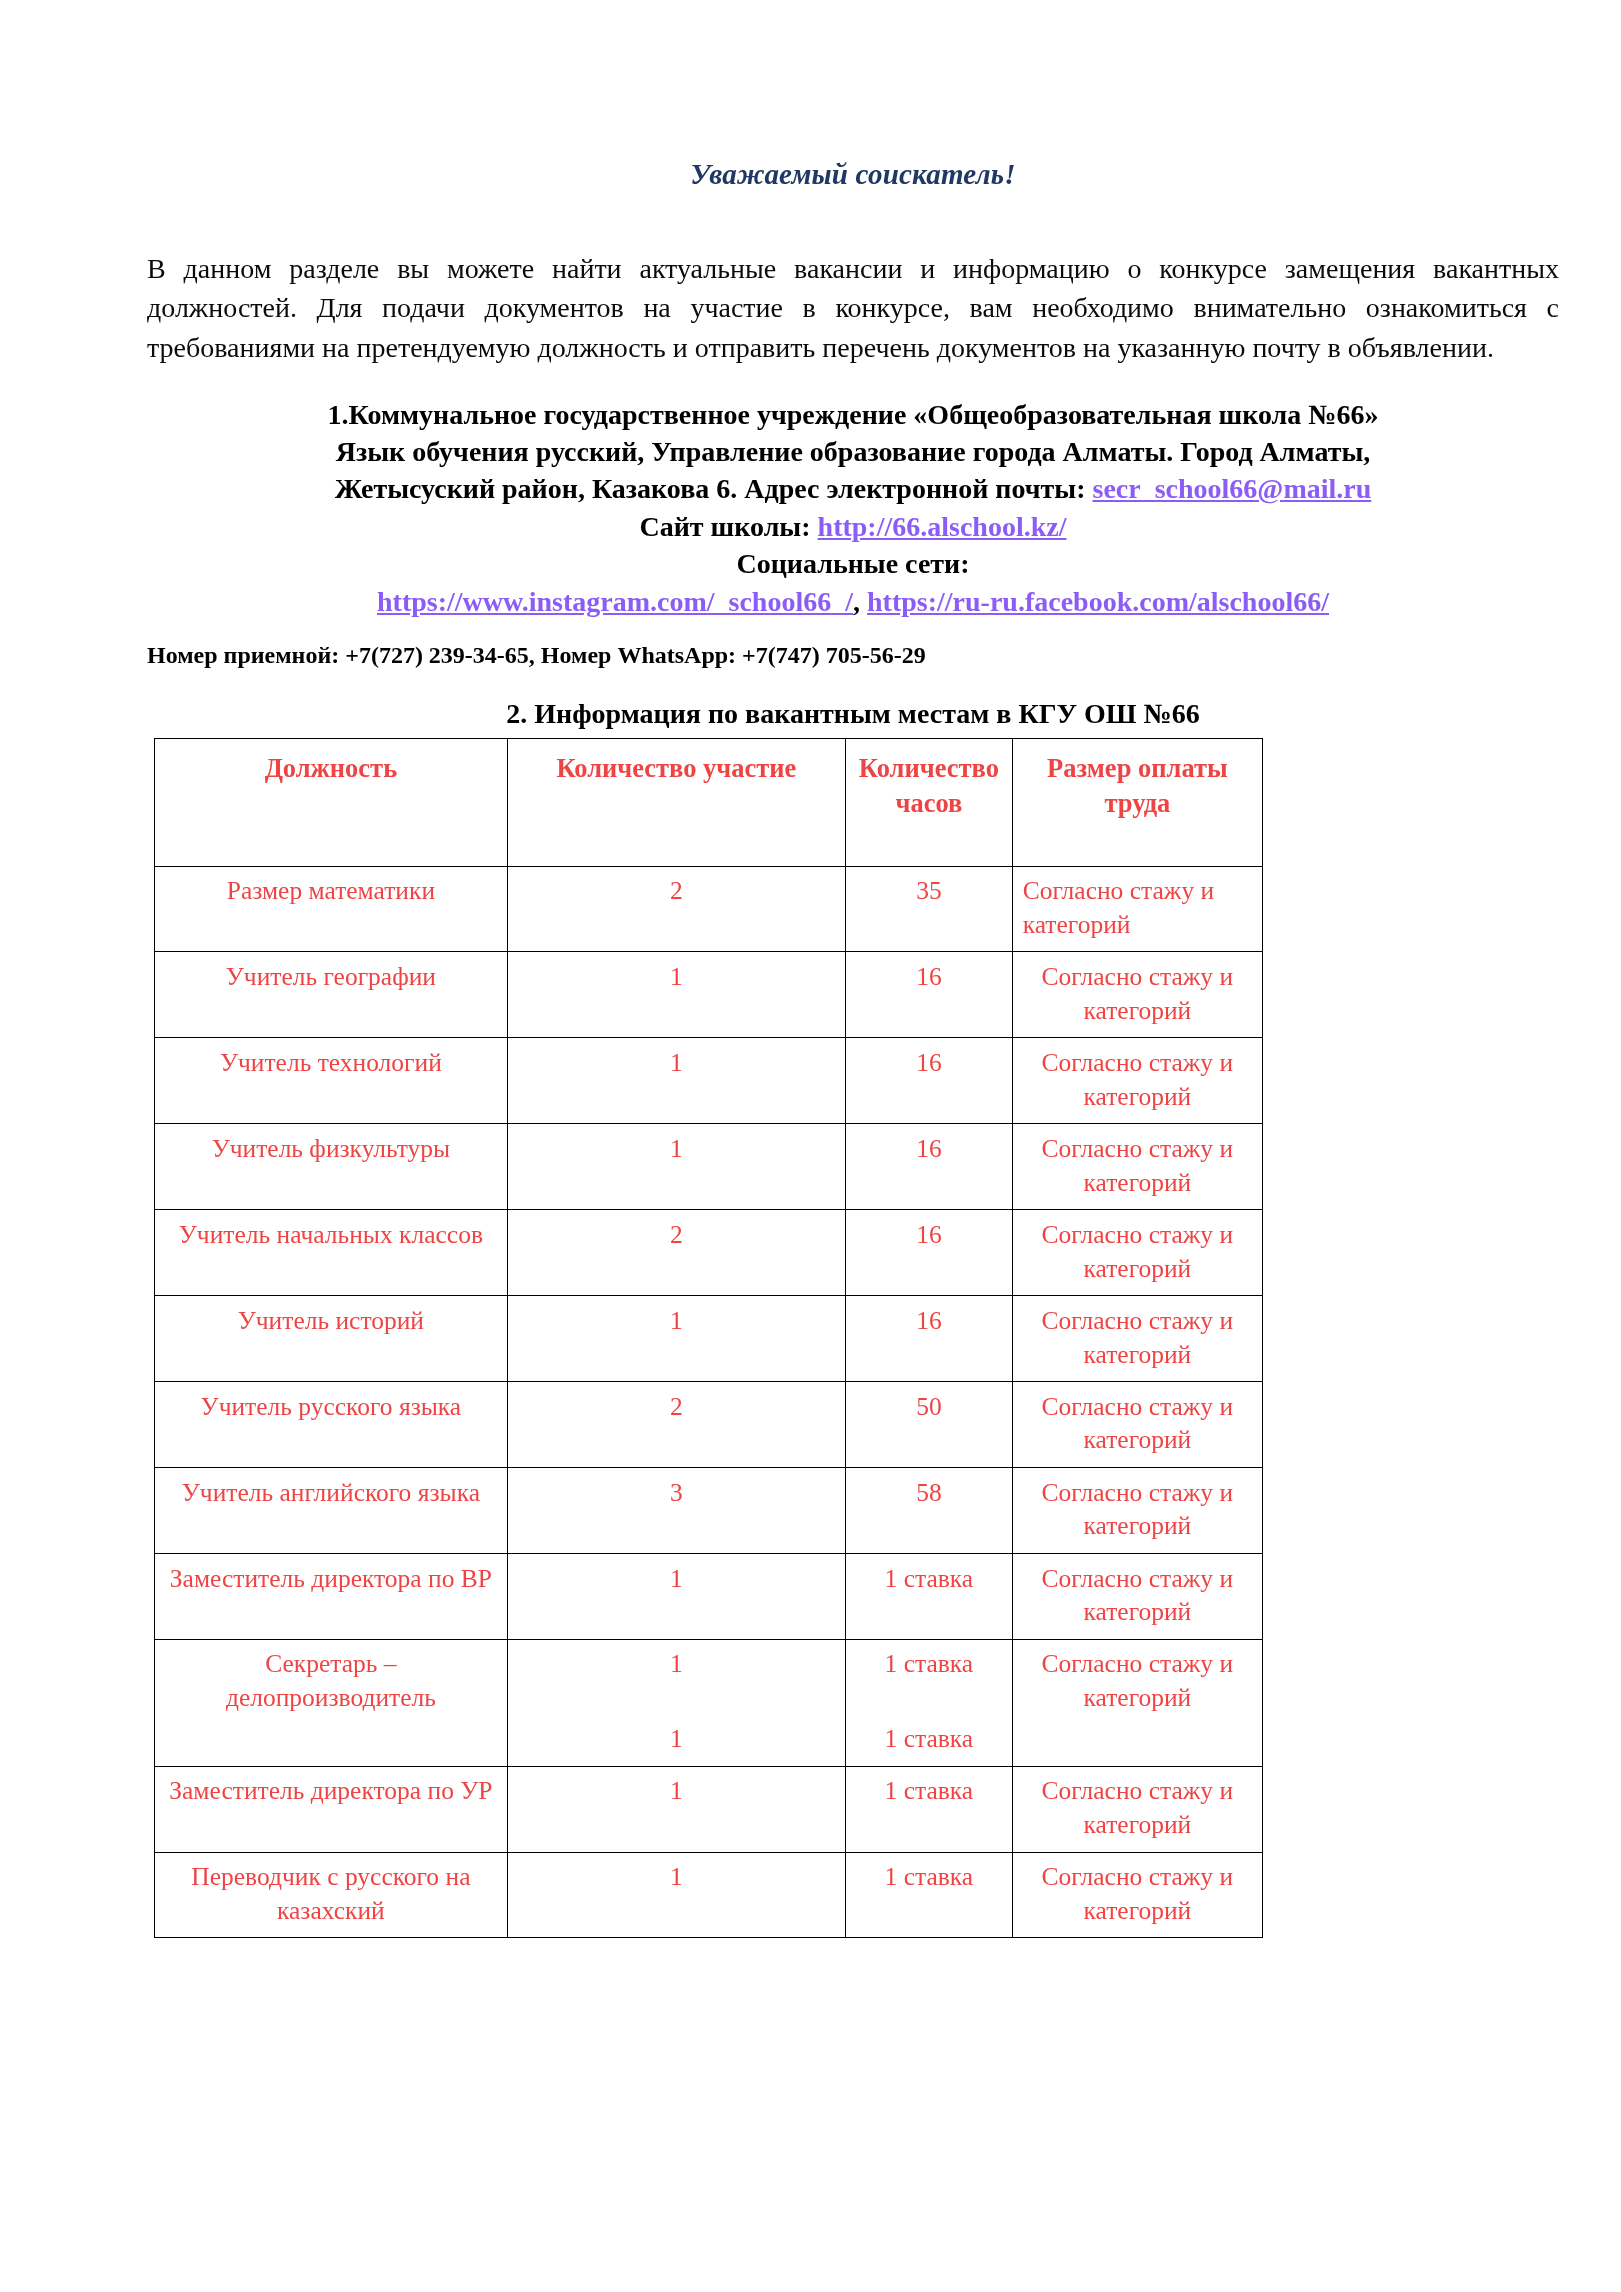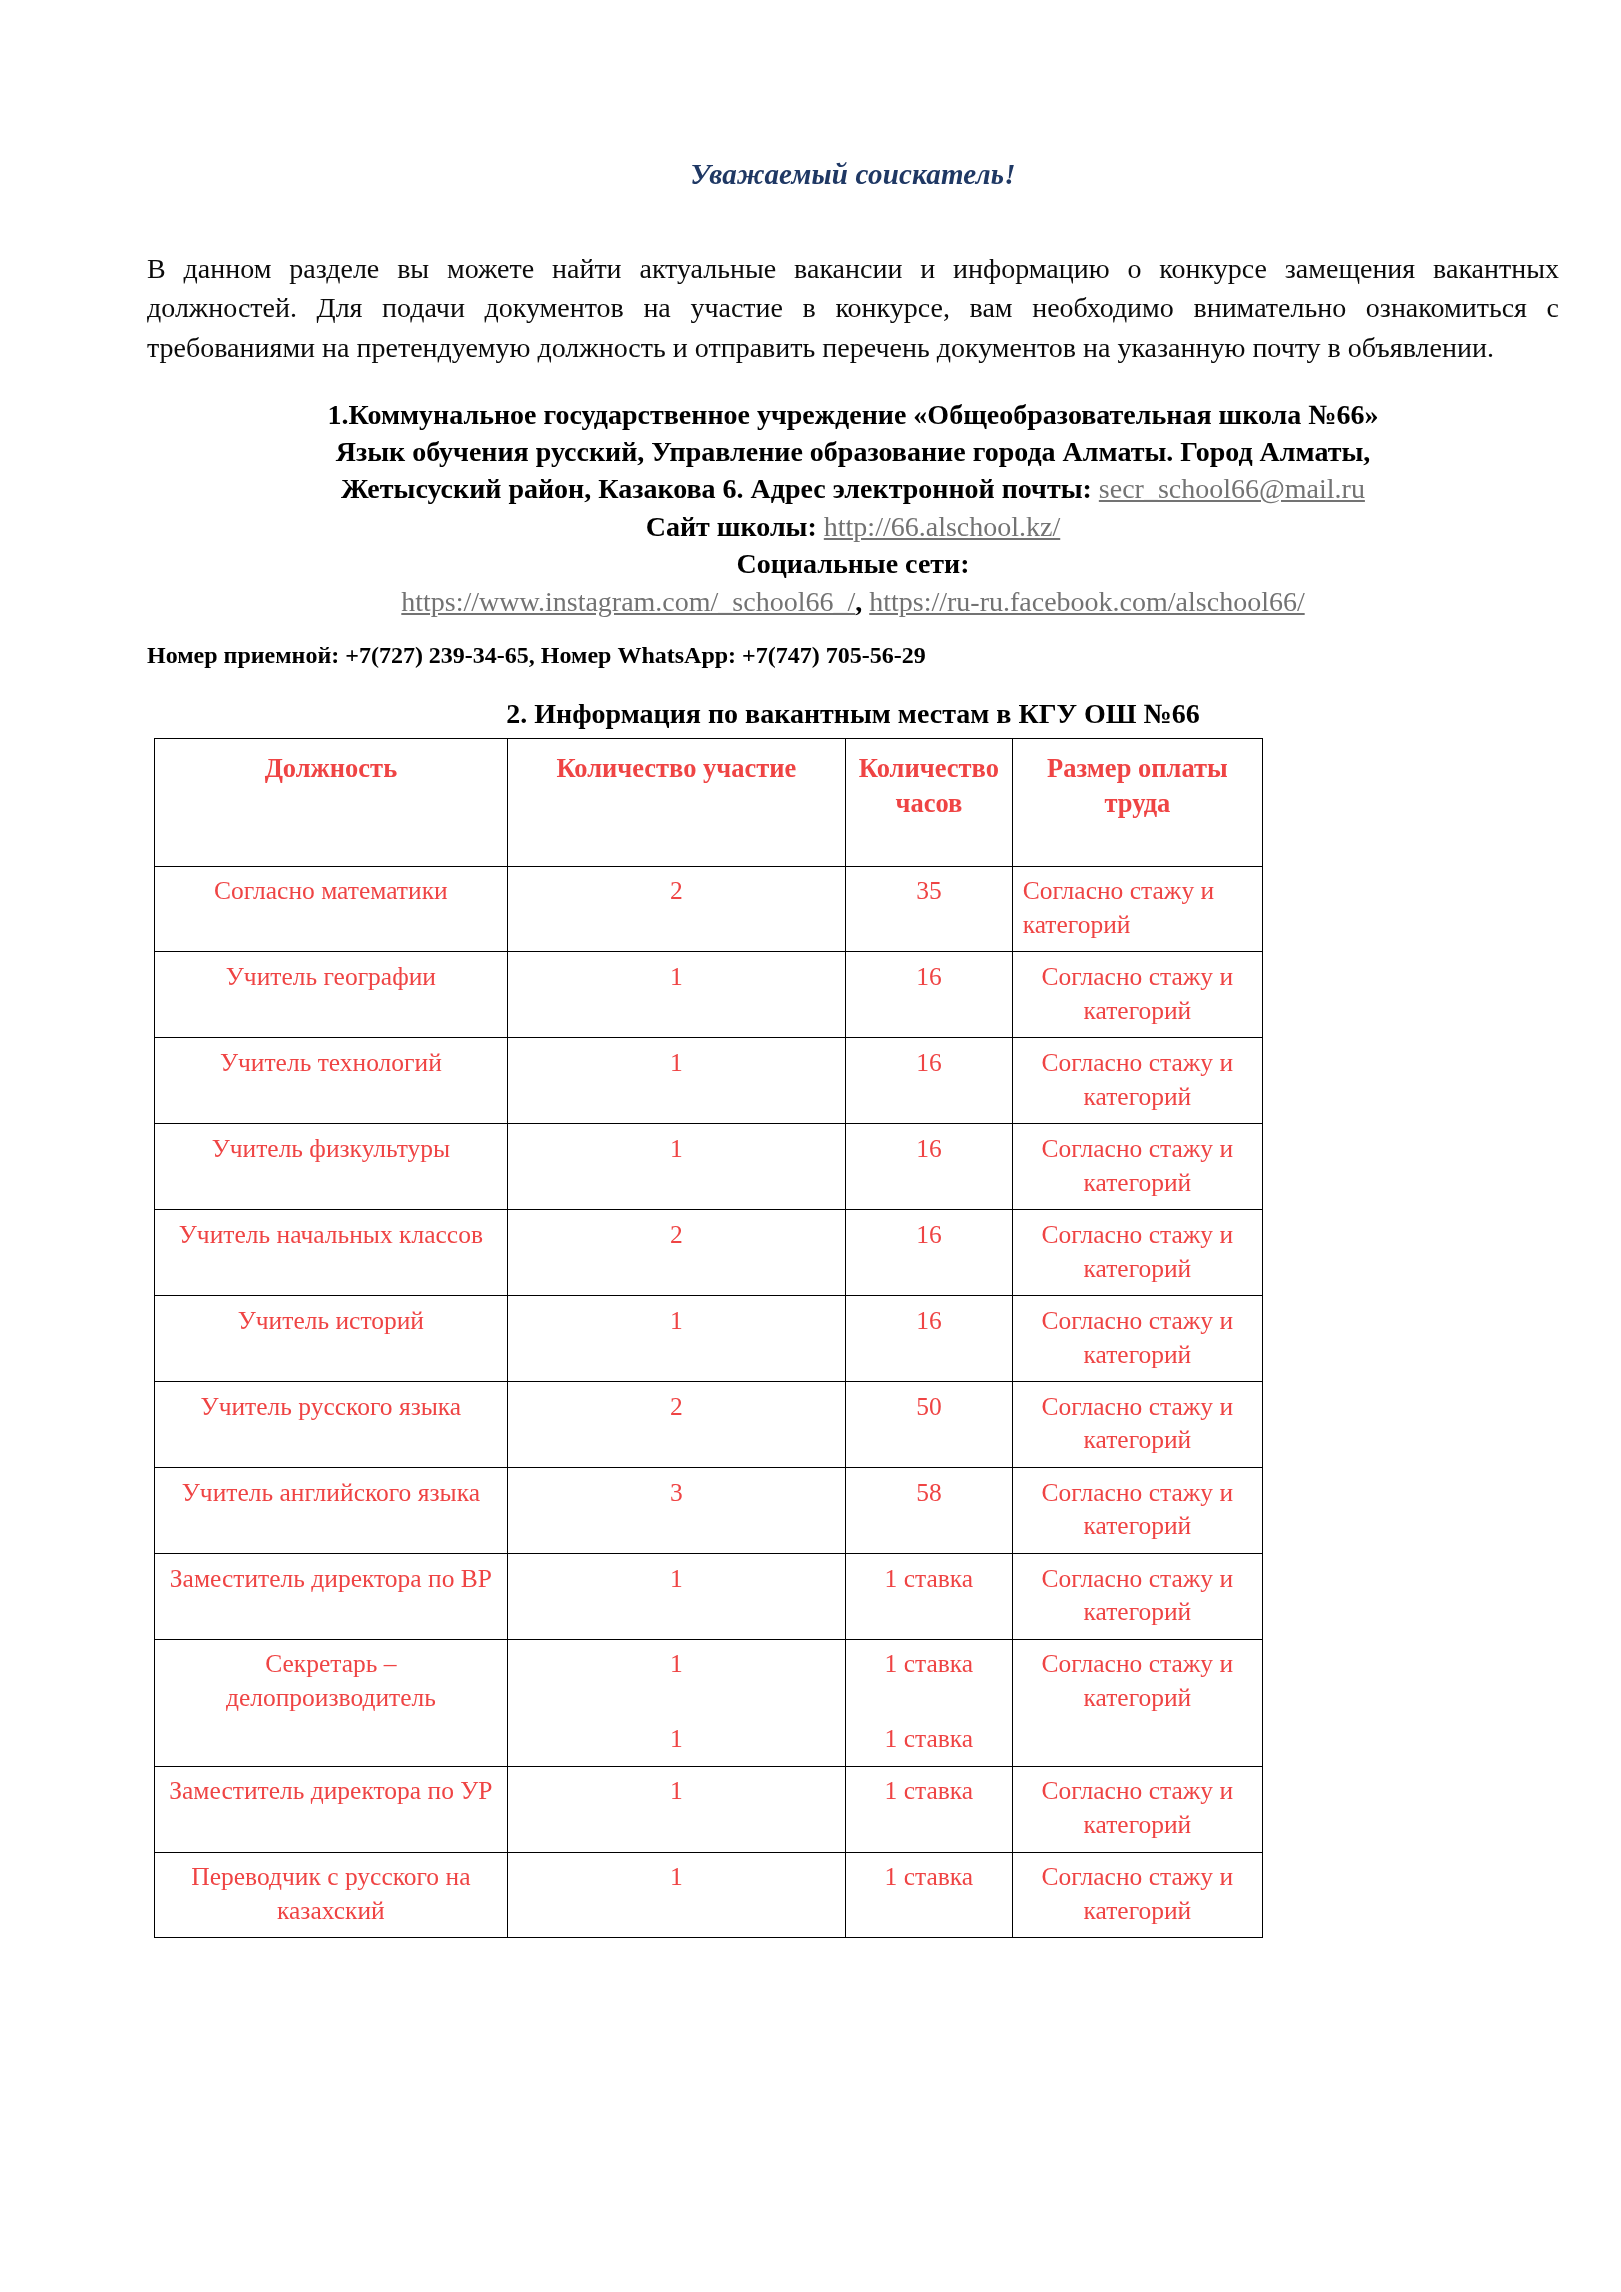--- a/index.html
+++ b/index.html
@@ -47,23 +47,23 @@
   .info-block {
     font-weight: bold;
     font-size: 28px;
     line-height: 1.33;
     margin-top: 2px;
     color: #000;
     text-align: center;
   }
   .info-line { margin: 0; }
   a.doc-link {
-    color: #737373;
+    color: #8b5cf6;
     text-decoration: underline;
-    font-weight: normal;
+    font-weight: bold;
     word-break: break-all;
   }
   .social-links {
     font-size: 28px;
     line-height: 1.3;
     margin-top: 2px;
   }
 
   .phones {
     font-weight: bold;
@@ -158,21 +158,21 @@
     <thead>
       <tr>
         <th>Должность</th>
         <th>Количество участие</th>
         <th>Количество часов</th>
         <th>Размер  оплаты труда</th>
       </tr>
     </thead>
     <tbody>
         <tr>
-          <td>Согласно математики</td>
+          <td>Размер математики</td>
           <td>2</td>
           <td>35</td>
           <td class="pay-cell left-pay">Согласно стажу и категорий</td>
         </tr>
         <tr>
           <td>Учитель географии</td>
           <td>1</td>
           <td>16</td>
           <td class="pay-cell">Согласно стажу и категорий</td>
         </tr>

